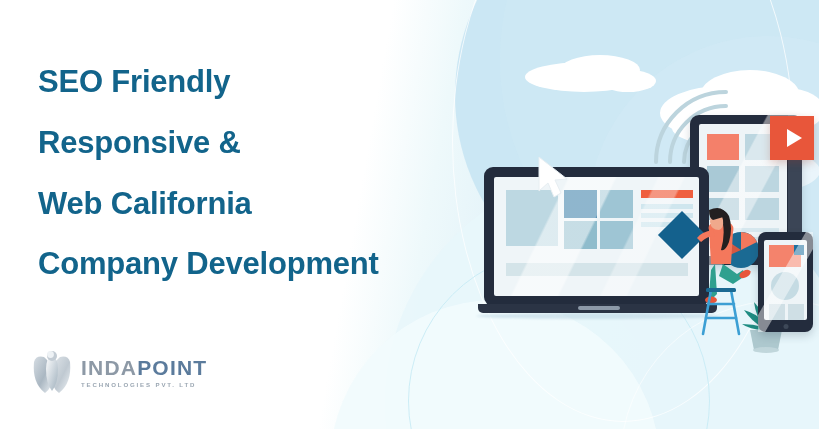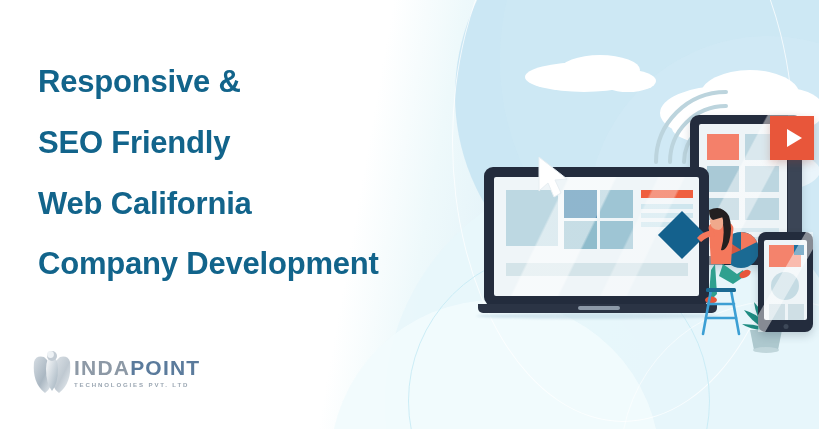--- a/index.html
+++ b/index.html
@@ -174,21 +174,21 @@
 
   
   .headline{
     position:absolute;left:38px;top:52px;width:400px;
     color:#12648b;font-size:31px;line-height:1.96;font-weight:bold;
     letter-spacing:-.2px;
   }
   .headline .hl{display:block;white-space:nowrap;}
 
   
-  .logo{position:absolute;left:30px;top:349px;display:flex;align-items:center;}
+  .logo{position:absolute;left:30px;top:349px;display:flex;align-items:center;gap:7px;}
   .logo-mark{width:44px;height:46px;position:relative;flex:0 0 auto;}
   .logo-text{display:flex;flex-direction:column;justify-content:center;}
   .logo-word{font-size:21px;font-weight:bold;letter-spacing:1.2px;line-height:1;}
   .logo-word .seg-a{color:#8d99a6;}
   .logo-word .seg-b{color:#5b7b9c;}
   .logo-sub{
     font-size:6.1px;letter-spacing:1.85px;color:#9aa6b2;
     margin-top:3px;font-weight:bold;
   }
 </style>
@@ -336,22 +336,22 @@
       <div class="p-sq"></div>
       <div class="p-circ"></div>
       <div class="p-bar1"></div>
       <div class="p-bar2"></div>
     </div>
     <div class="phone-home"></div>
     <div class="phone-sheen"></div>
   </div>
 
   <div class="headline">
+    <span class="hl">SEO Friendly</span>
     <span class="hl">Responsive &amp;</span>
-    <span class="hl">SEO Friendly</span>
     <span class="hl">Web California</span>
     <span class="hl">Company Development</span>
   </div>
 
   <div class="logo">
     <div class="logo-mark">
       <svg width="44" height="46" viewBox="0 0 44 46">
         <defs>
           <linearGradient id="lg1" x1="0" y1="0" x2="1" y2="1">
             <stop offset="0%" stop-color="#d6dde3"></stop>

